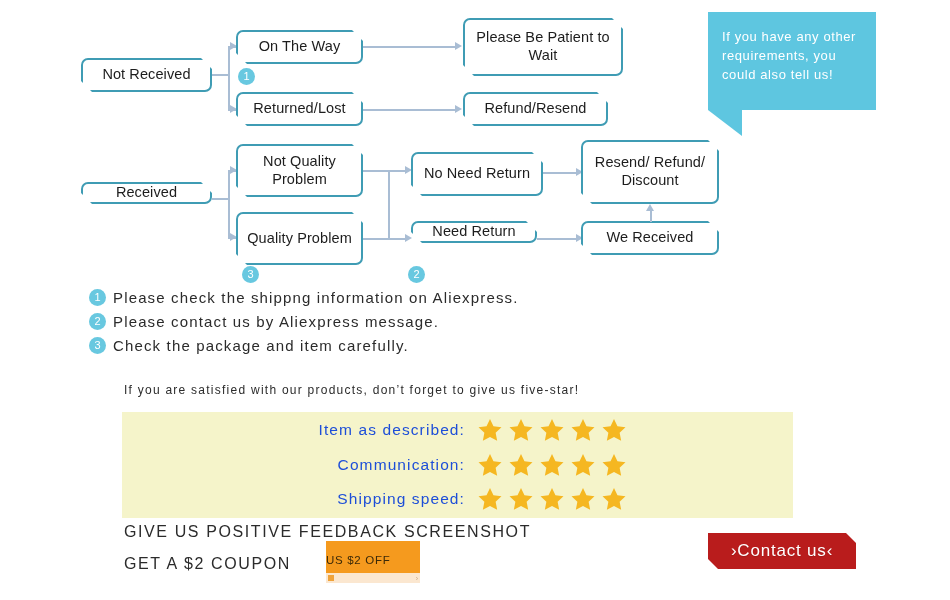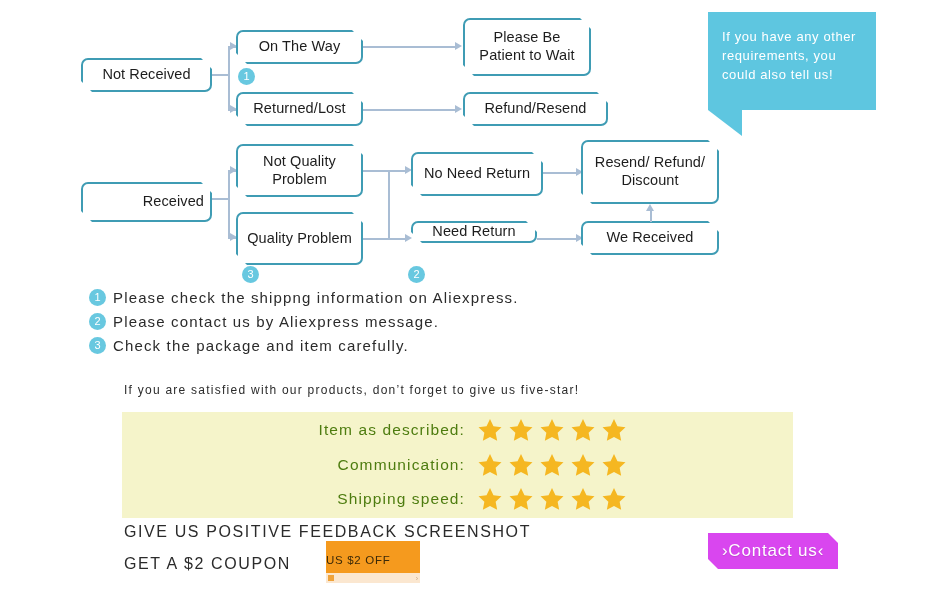--- a/index.html
+++ b/index.html
@@ -145,21 +145,21 @@
     background: #f5f4ca;
   }
   .rating-row {
     position: absolute;
     display: flex;
     align-items: center;
   }
   .rating-label {
     font-size: 15.5px;
     letter-spacing: 1.1px;
-    color: #4d7c0f;
+    color: #1d4ed8;
     text-align: right;
     white-space: nowrap;
   }
   .stars { display: flex; gap: 5px; }
   .star {
     width: 26px;
     height: 26px;
     display: block;
   }
 
@@ -204,23 +204,23 @@
   }
   .coupon-foot-chev {
     font-size: 7px;
     color: #caa77e;
     line-height: 1;
   }
 
   
   .contact-btn {
     position: absolute;
-    width: 130px;
+    width: 148px;
     height: 36px;
-    background: #d946ef;
+    background: #b91c1c;
     display: flex;
     align-items: center;
     justify-content: center;
     clip-path: polygon(0 0, calc(100% - 10px) 0, 100% 10px, 100% 100%, 10px 100%, 0 calc(100% - 10px));
   }
   .contact-btn .ctext {
     font-size: 17px;
     color: #ffffff;
     letter-spacing: 0.8px;
     text-shadow: 0 1px 1px rgba(0,0,0,0.13);
@@ -245,41 +245,41 @@
 
   <div class="fbox" style="left:236px; top:30px; width:127px; height:34px;">
     <span class="lbl">On The Way</span>
   </div>
 
   <div class="badge" style="left:238px; top:68px;">1</div>
 
   <div class="conn h" style="left:363px; top:46px; width:95px;"></div>
   <div class="arrowhead" style="left:455px; top:41.5px;"></div>
 
-  <div class="fbox" style="left:463px; top:18px; width:128px; height:58px;">
+  <div class="fbox" style="left:463px; top:18px; width:160px; height:58px;">
     <span class="lbl">Please Be Patient to Wait</span>
   </div>
 
   <div class="fbox" style="left:236px; top:92px; width:127px; height:34px;">
     <span class="lbl">Returned/Lost</span>
   </div>
 
   <div class="conn h" style="left:363px; top:109px; width:95px;"></div>
   <div class="arrowhead" style="left:455px; top:104.5px;"></div>
 
   <div class="fbox" style="left:463px; top:92px; width:145px; height:34px;">
     <span class="lbl">Refund/Resend</span>
   </div>
 
   <div class="bubble" style="left:708px; top:12px; width:168px; height:98px;">
     <span>If you have any other requirements, you could also tell us!</span>
   </div>
   <div class="bubble-tail" style="left:708px; top:110px;"></div>
 
-  <div class="fbox" style="left:81px; top:182px; width:131px; height:40px;justify-content:flex-end;">
+  <div class="fbox" style="left:81px; top:182px; width:131px; height:22px;">
     <span class="lbl">Received</span>
   </div>
 
   <div class="conn h" style="left:212px; top:198px; width:17px;"></div>
   <div class="conn v" style="left:228px; top:170px; height:68px;"></div>
   <div class="conn h" style="left:228px; top:170px; width:10px;"></div>
   <div class="arrowhead" style="left:230px; top:165.5px;"></div>
   <div class="conn h" style="left:228px; top:237px; width:10px;"></div>
   <div class="arrowhead" style="left:230px; top:232.5px;"></div>
 

